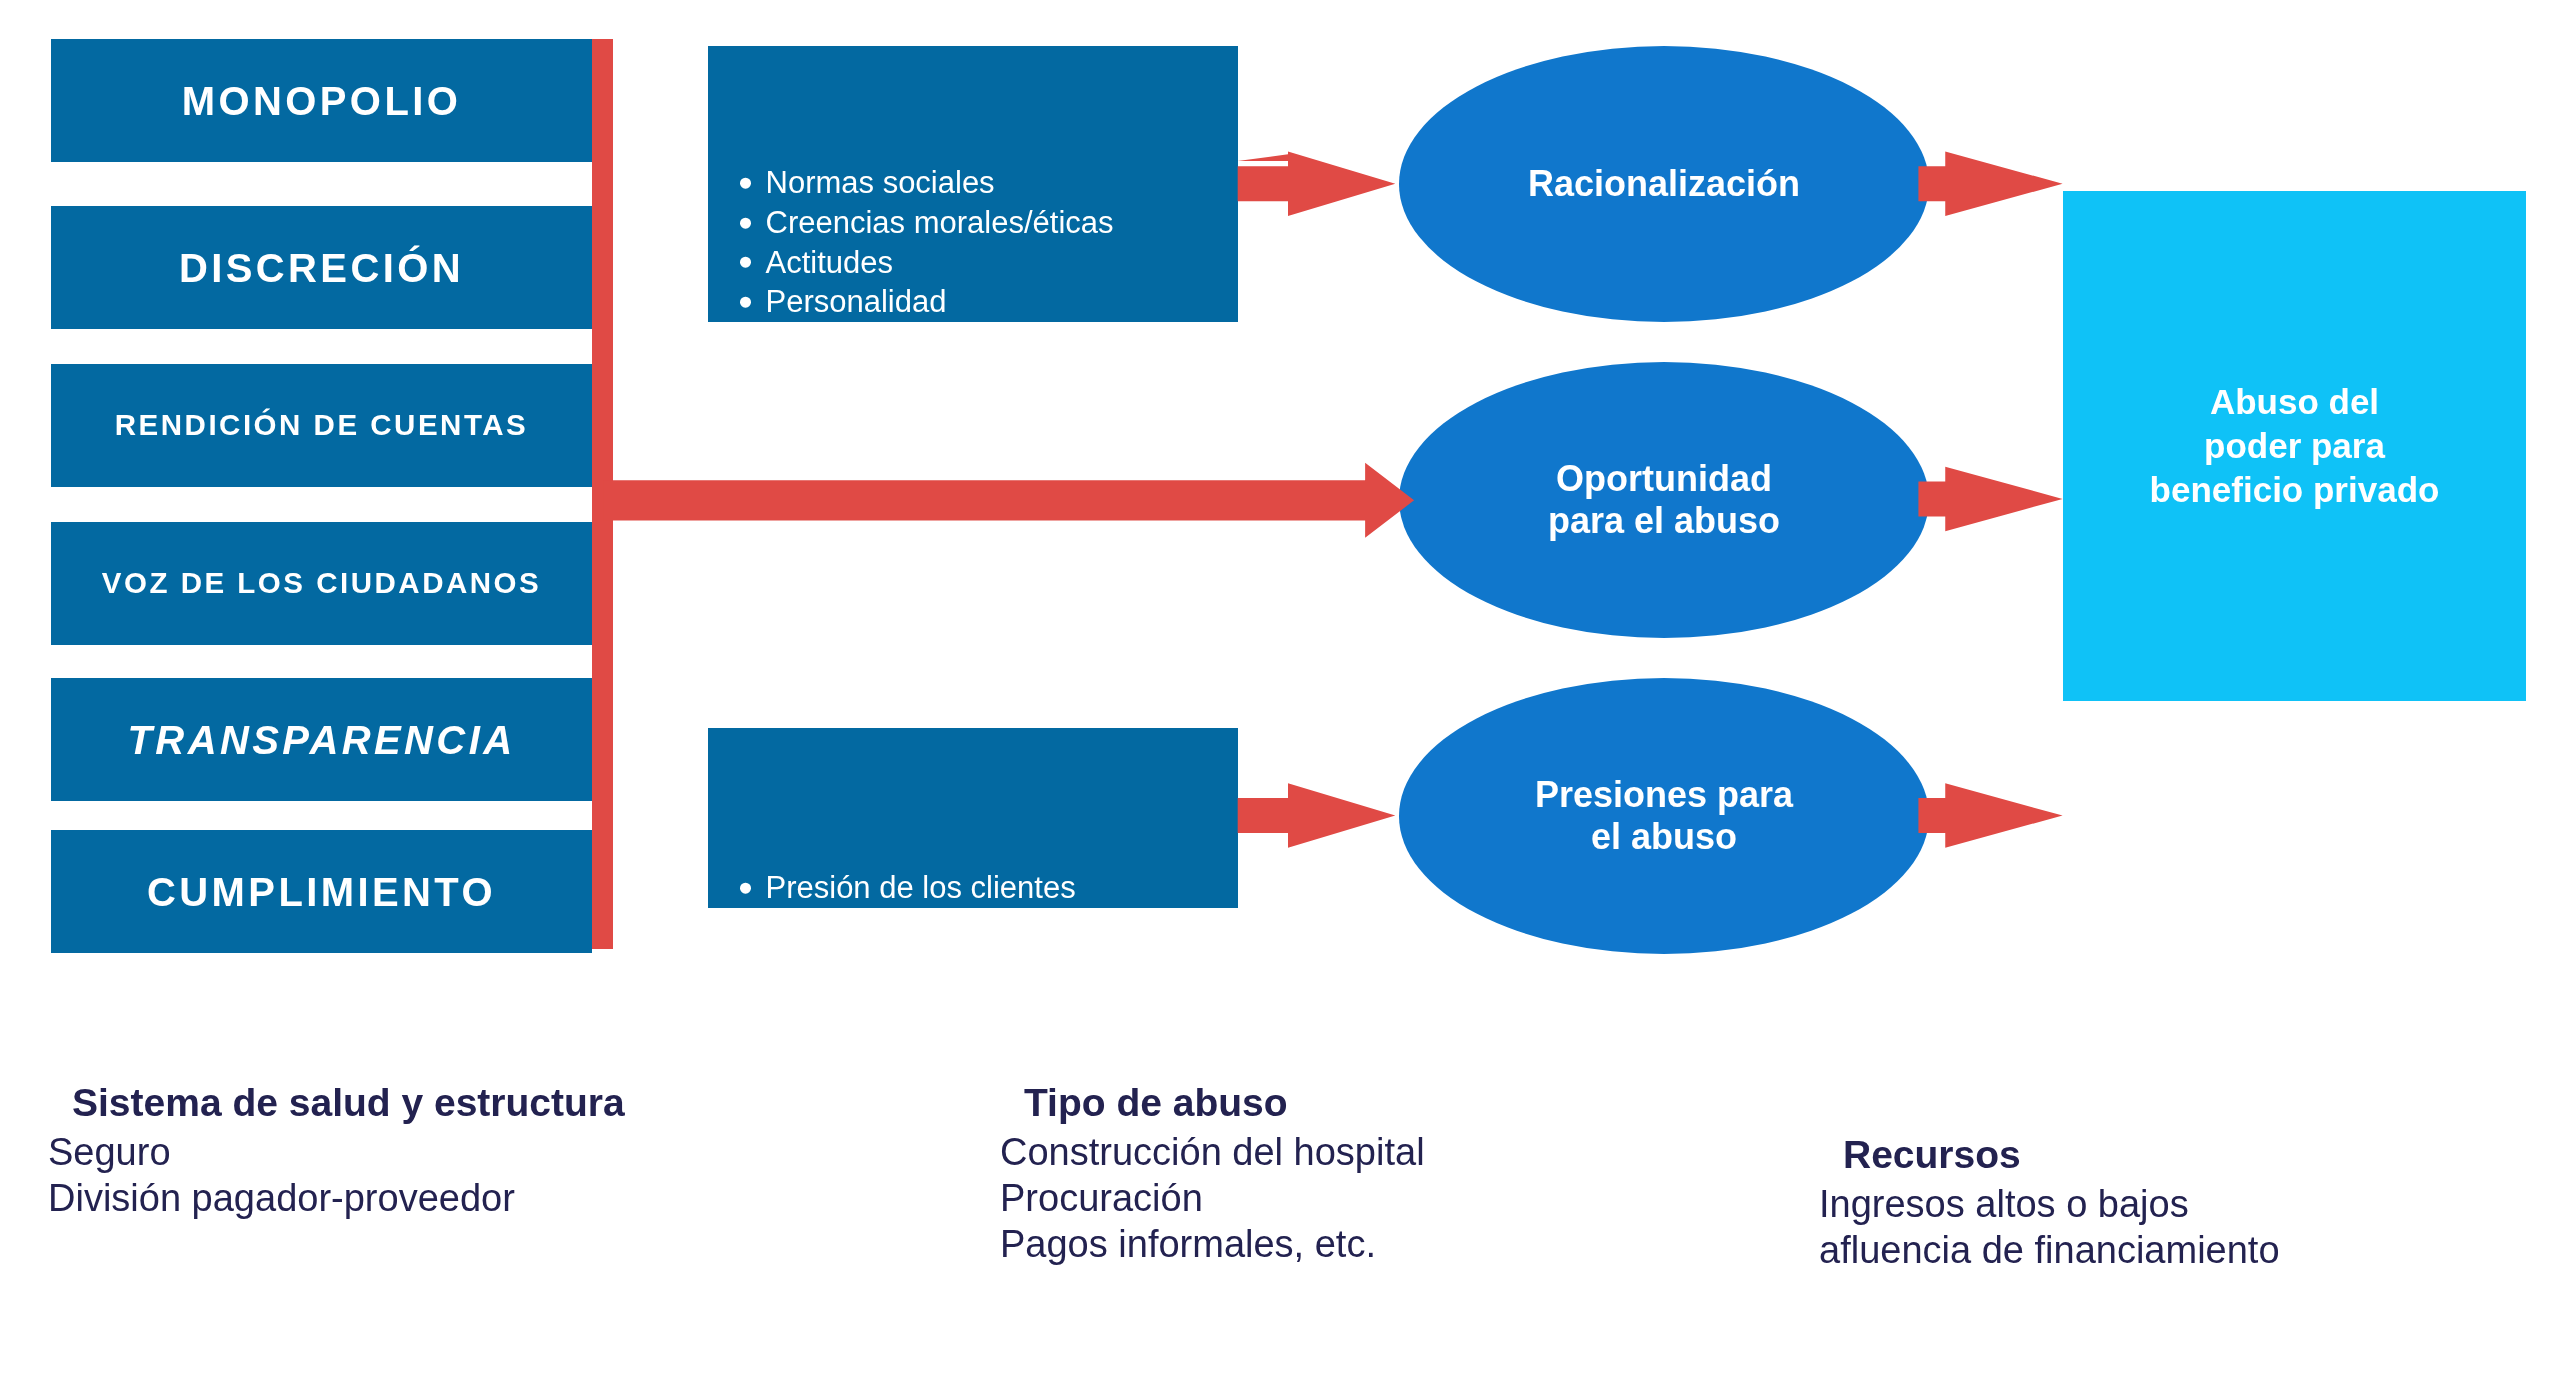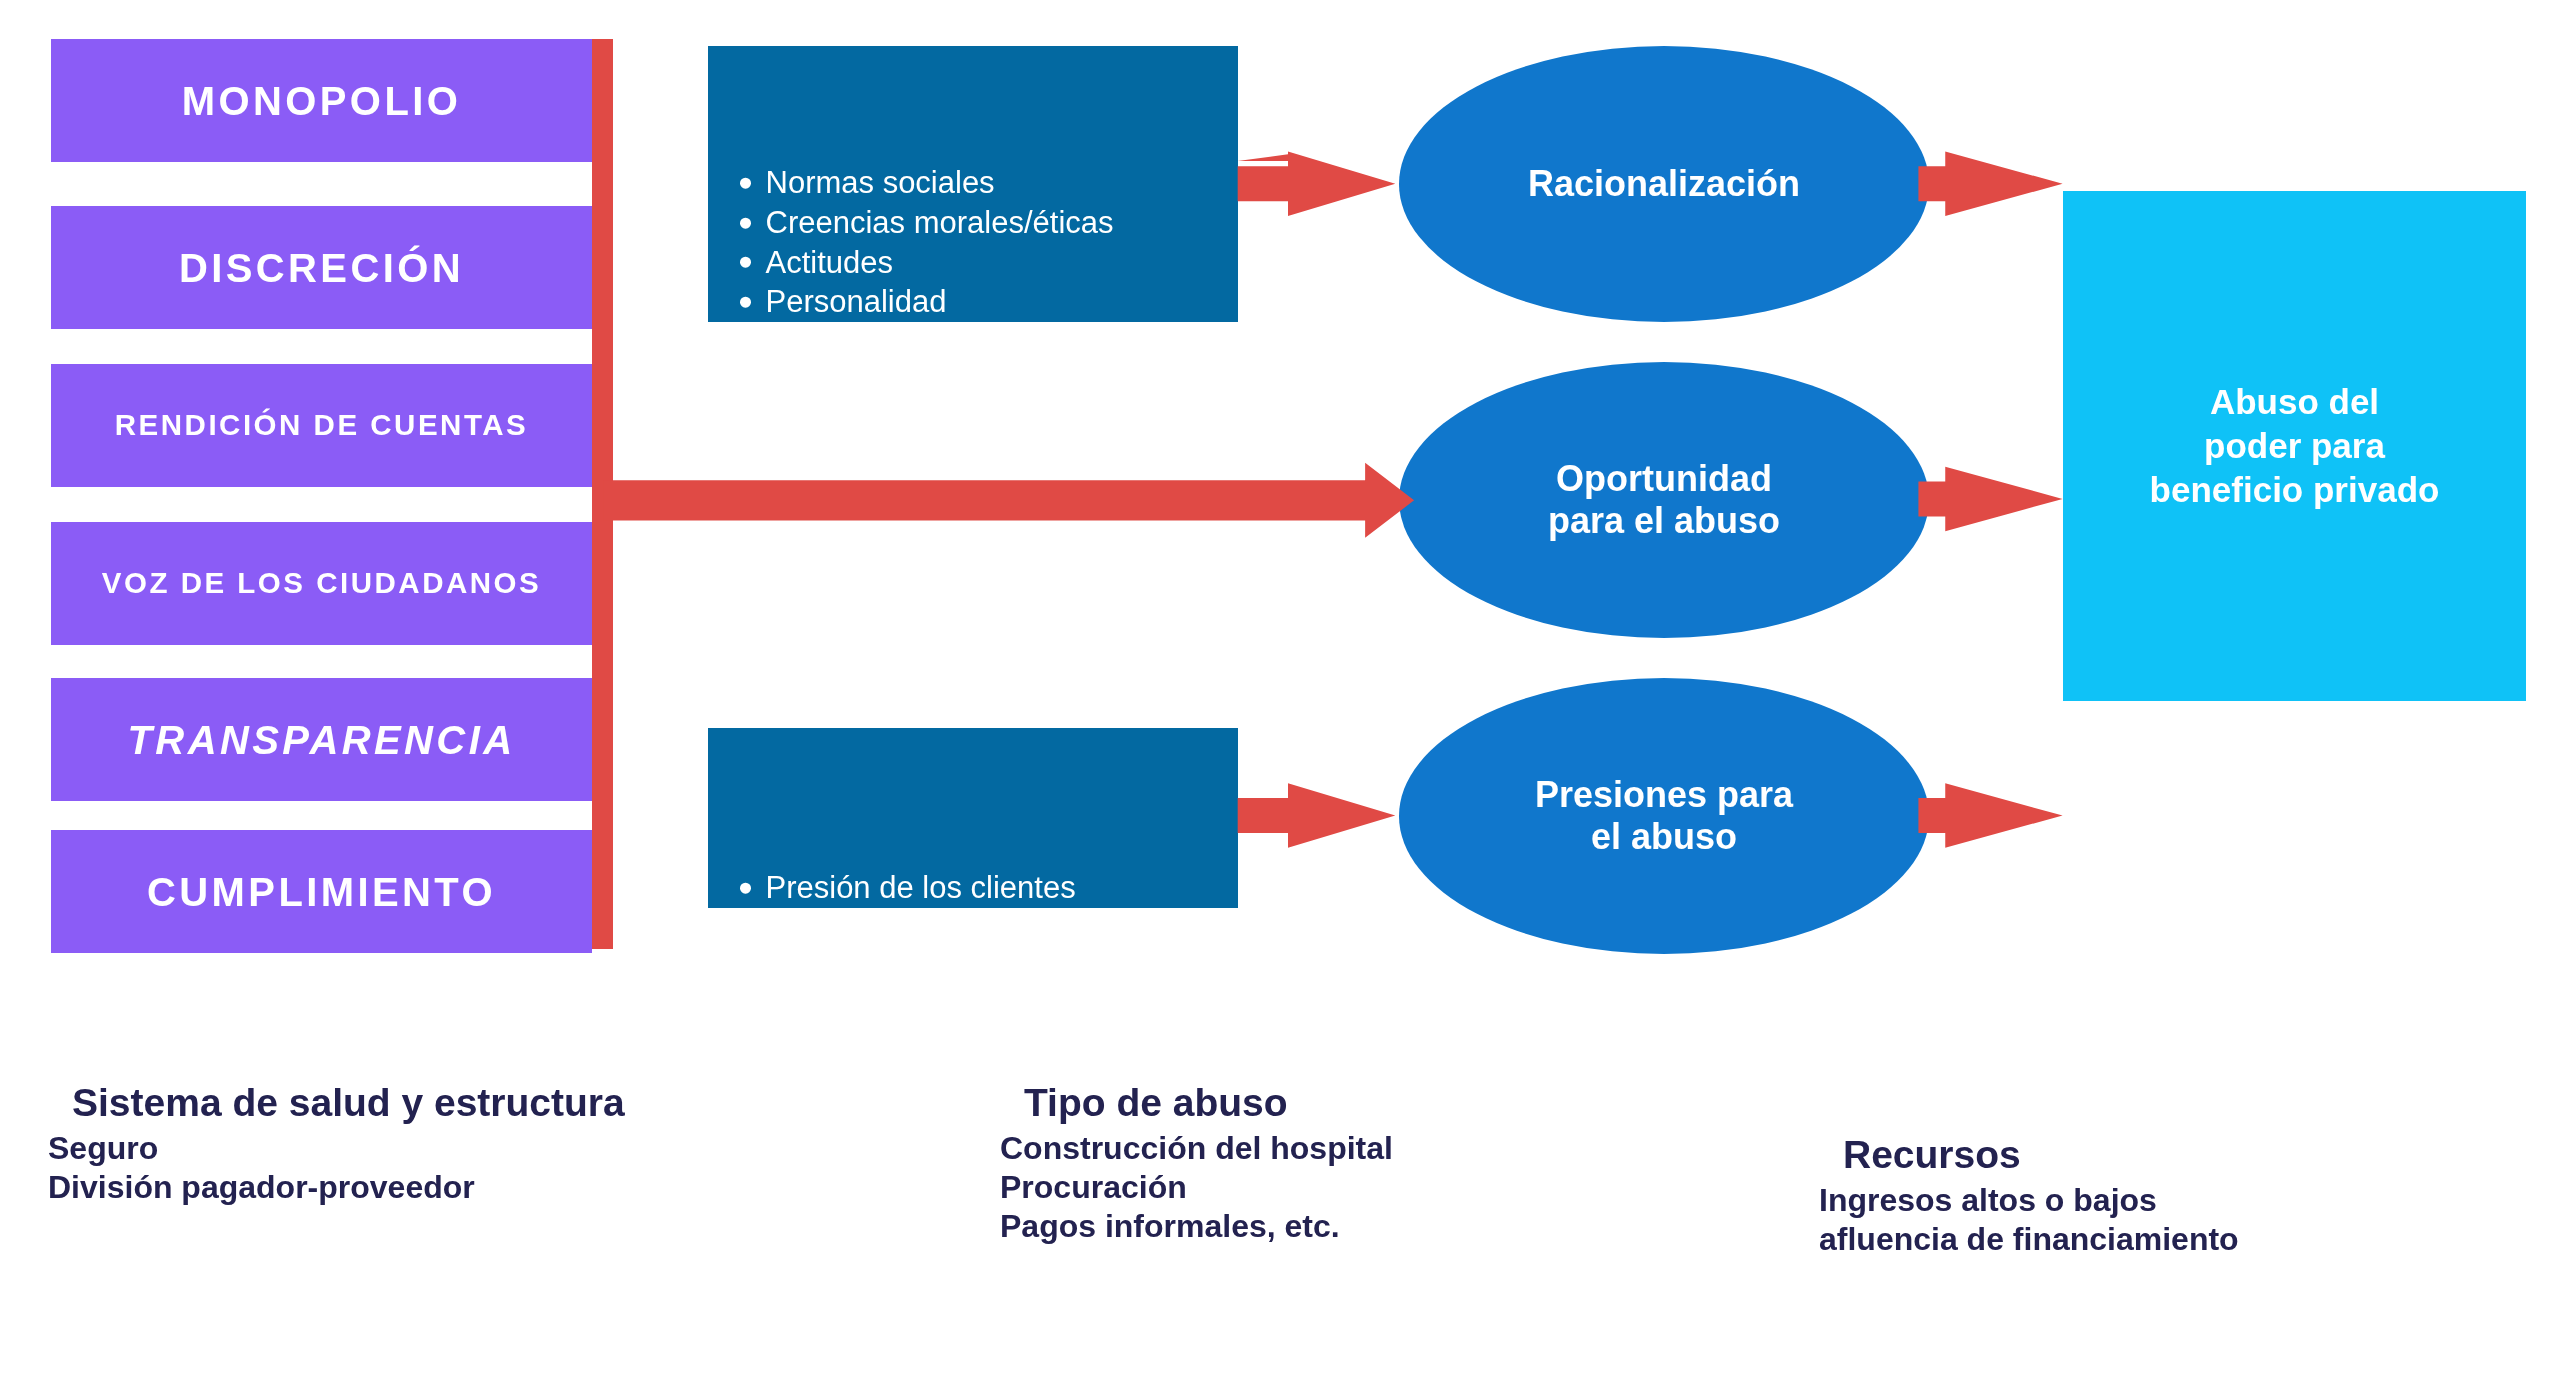--- a/index.html
+++ b/index.html
@@ -11,21 +11,21 @@
     background:#ffffff;
     overflow:hidden;
   }
 
   
   .navy-bar{
     position:absolute;
     left:51px;
     width:541px;
     height:123px;
-    background:#8b5cf6;
+    background:#0369a1;
     color:#ffffff;
     display:flex;
     align-items:center;
     justify-content:center;
     text-align:center;
     box-sizing:border-box;
     padding:0 9.4px;
   }
   .navy-bar .lbl{
     font-weight:700;
@@ -127,22 +127,22 @@
   }
   .legend-col .lg-title{
     font-size:39px;
     font-weight:700;
     line-height:1.18;
     margin-bottom:2.7px;
     white-space:nowrap;
     margin-left:24px;
   }
   .legend-col .lg-line{
-    font-size:32px;
-    font-weight:700;
+    font-size:38px;
+    font-weight:400;
     line-height:1.22;
     white-space:nowrap;
   }
 </style>
 </head>
 <body>
 
 <div id="canvas">
 
   <div id="driver-stack">

